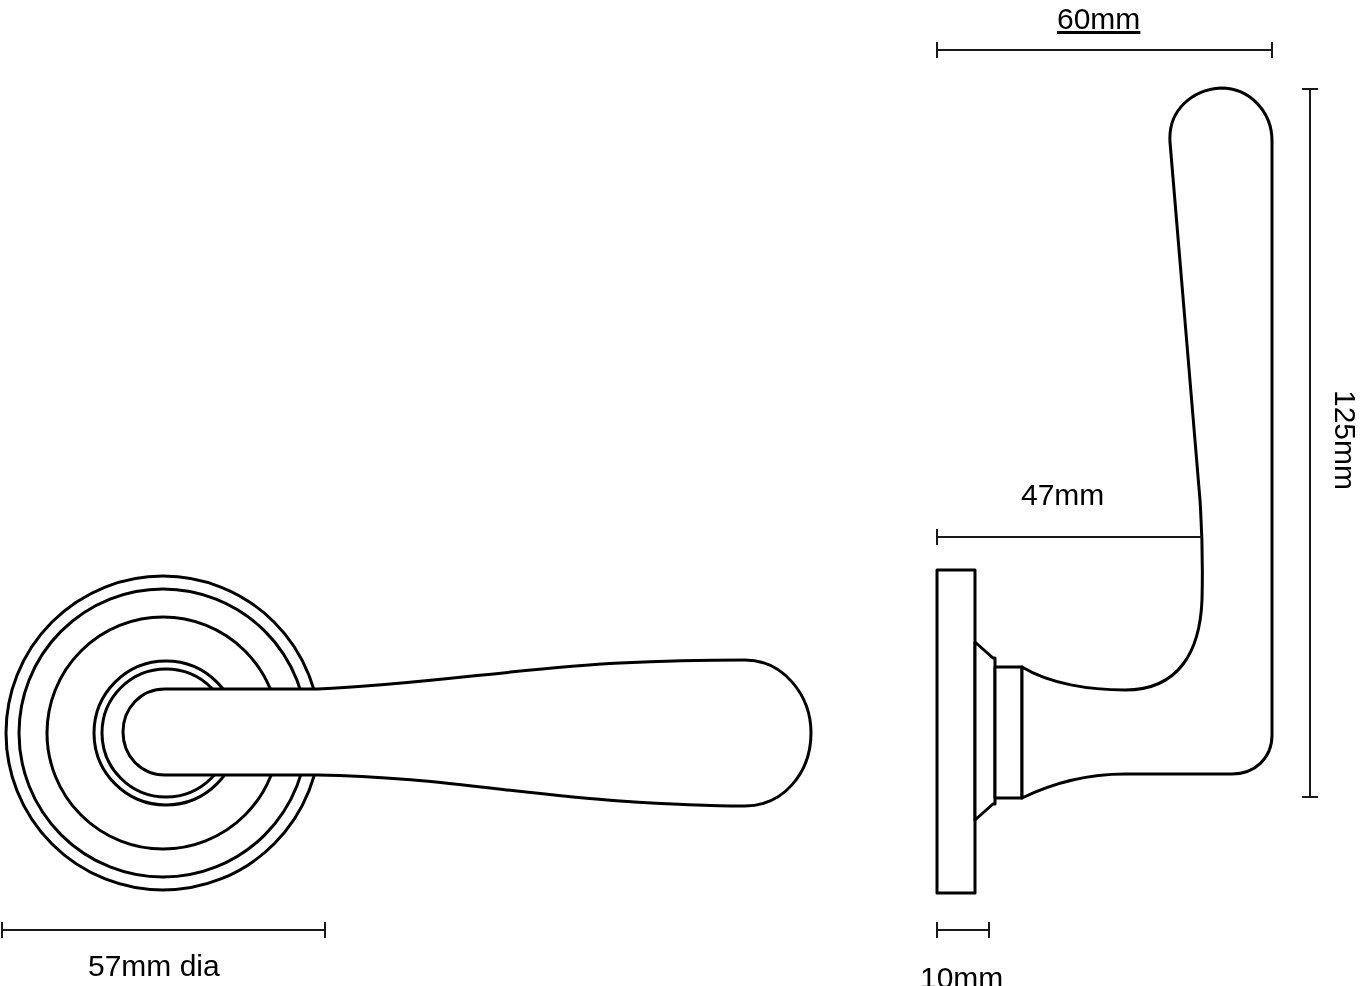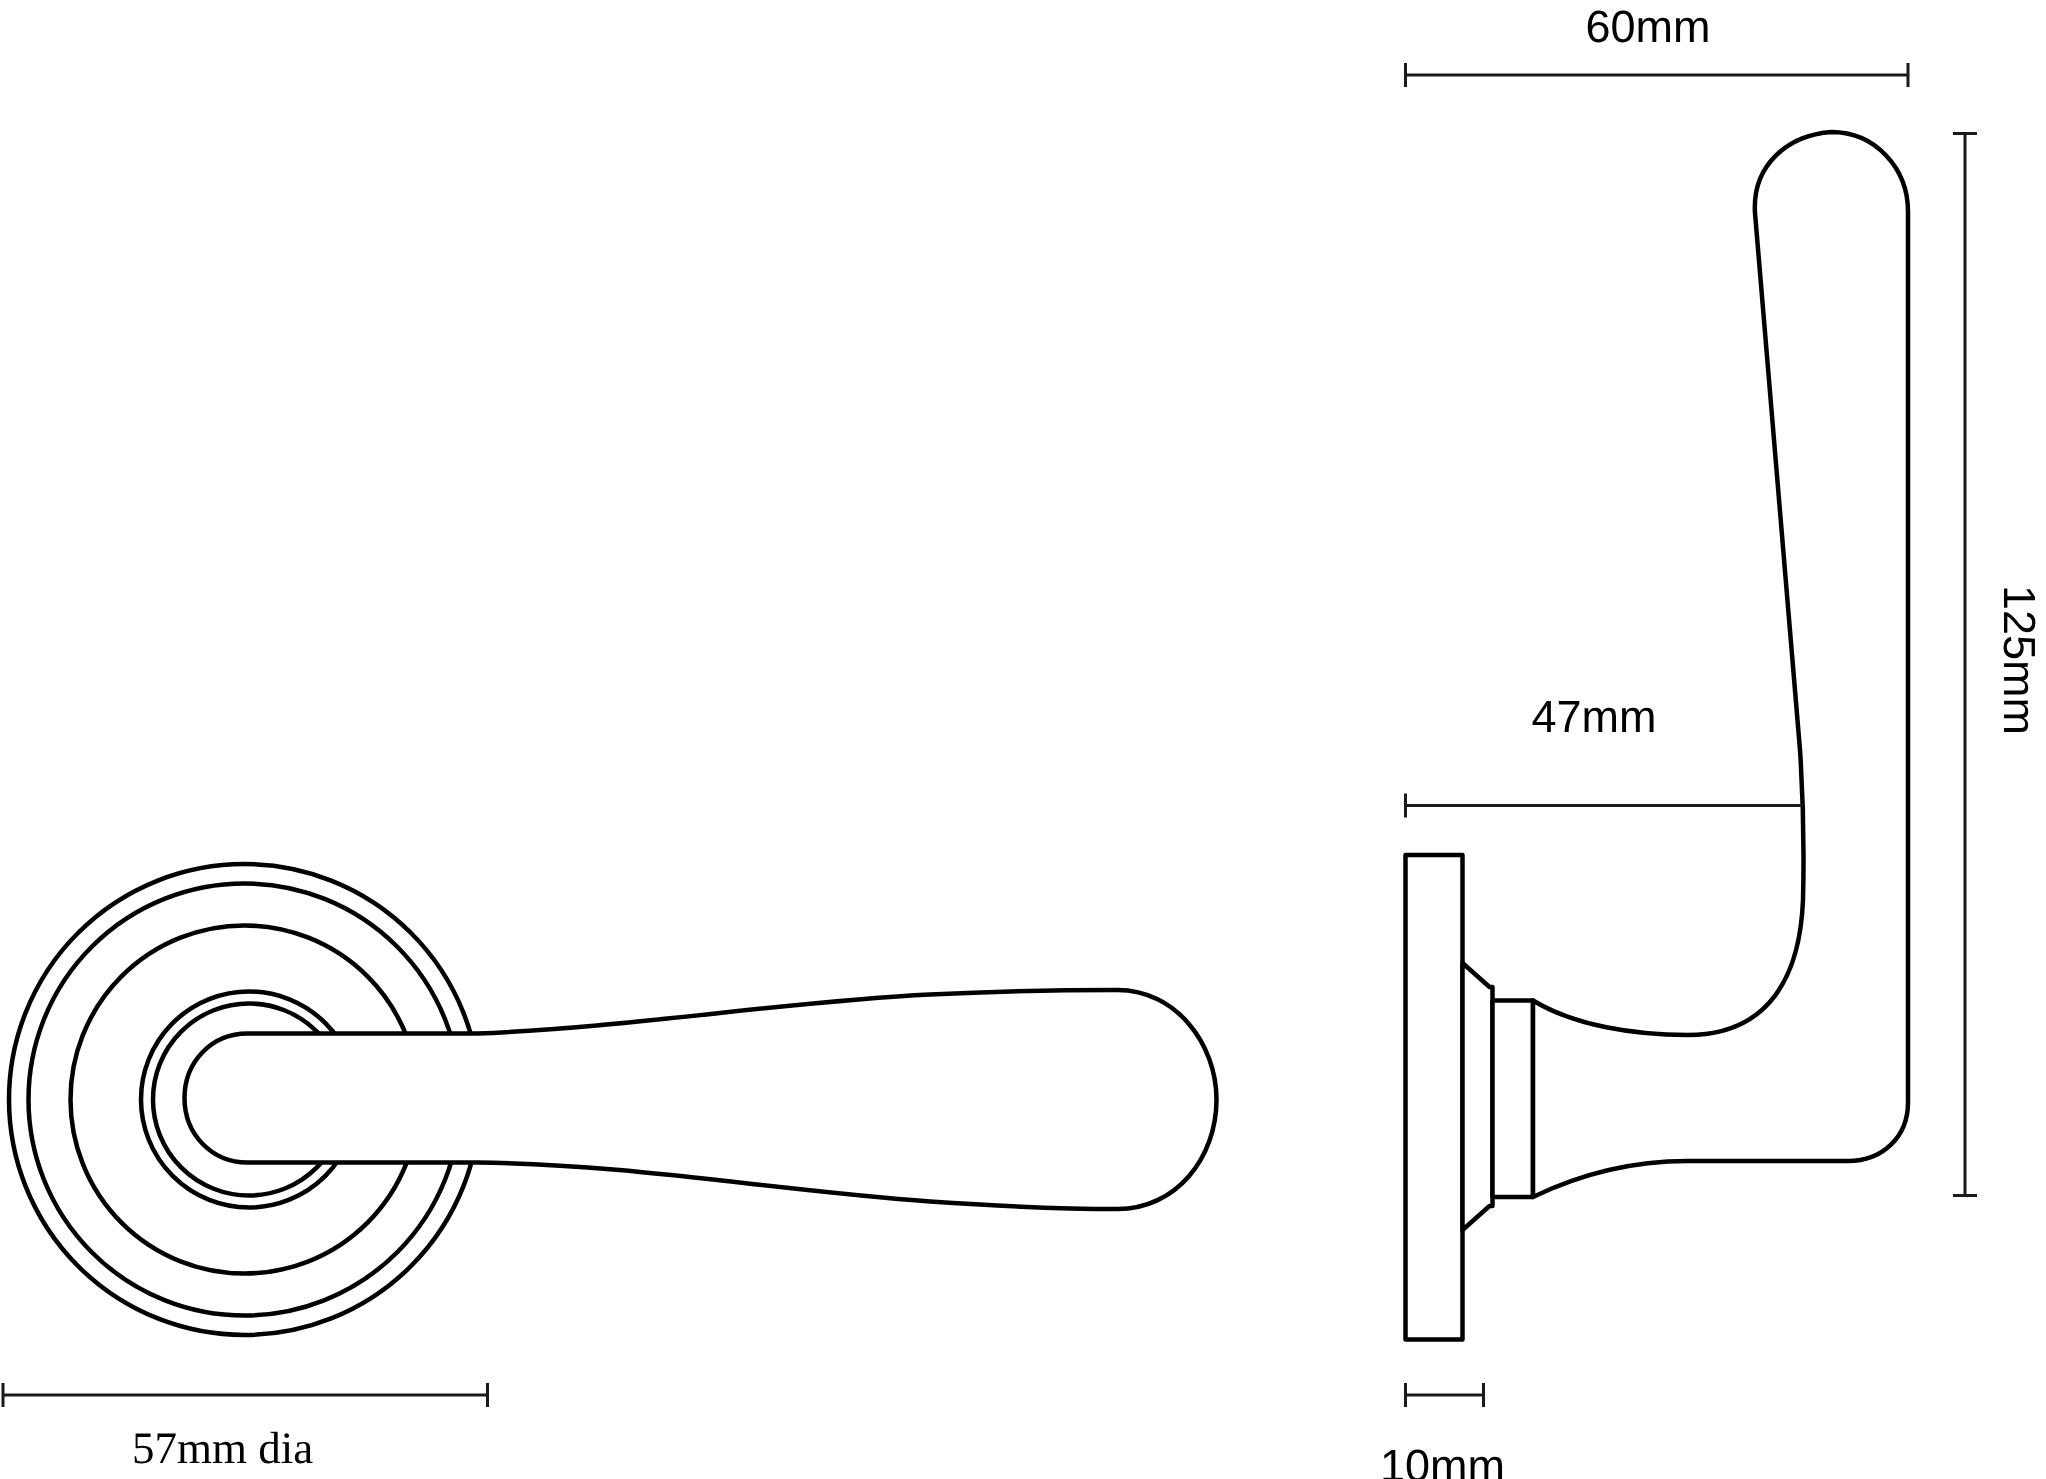--- a/index.html
+++ b/index.html
@@ -87,21 +87,21 @@
     <line class="dim-line" x1="325" y1="922" x2="325" y2="938"></line>
   </g>
 
   <g>
     <line class="dim-line" x1="937" y1="930" x2="989" y2="930"></line>
     <line class="dim-line" x1="937" y1="922" x2="937" y2="938"></line>
     <line class="dim-line" x1="989" y1="922" x2="989" y2="938"></line>
   </g>
 </svg>
 
-<div class="label" style="left:1057px; top:4px;">60mm</div>
+<div class="label" style="left:1057px; top:4px;text-decoration:underline;">60mm</div>
 
 <div class="label label-rot" style="left:1360px; top:390px;">125mm</div>
 
-<div class="label" style="left:1021px; top:464px;">47mm</div>
+<div class="label" style="left:1021px; top:480px;">47mm</div>
 
-<div class="label" style="left:88px; top:951px;font-family:Liberation Serif, serif;">57mm dia</div>
+<div class="label" style="left:88px; top:951px;">57mm dia</div>
 
 <div class="label" style="left:920px; top:963px;">10mm</div>
 
 </body></html>

